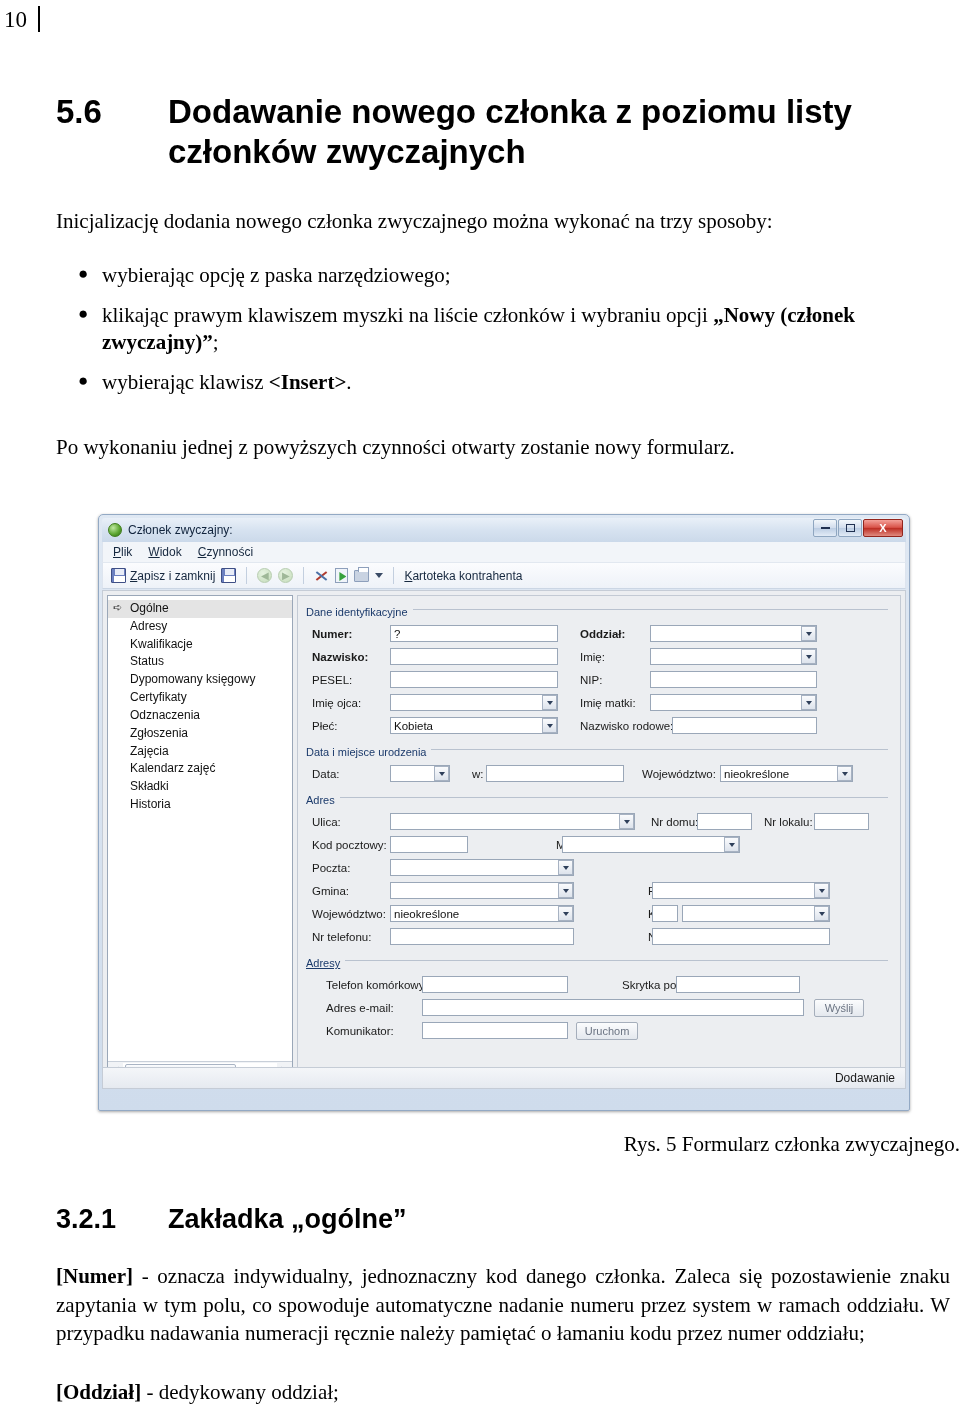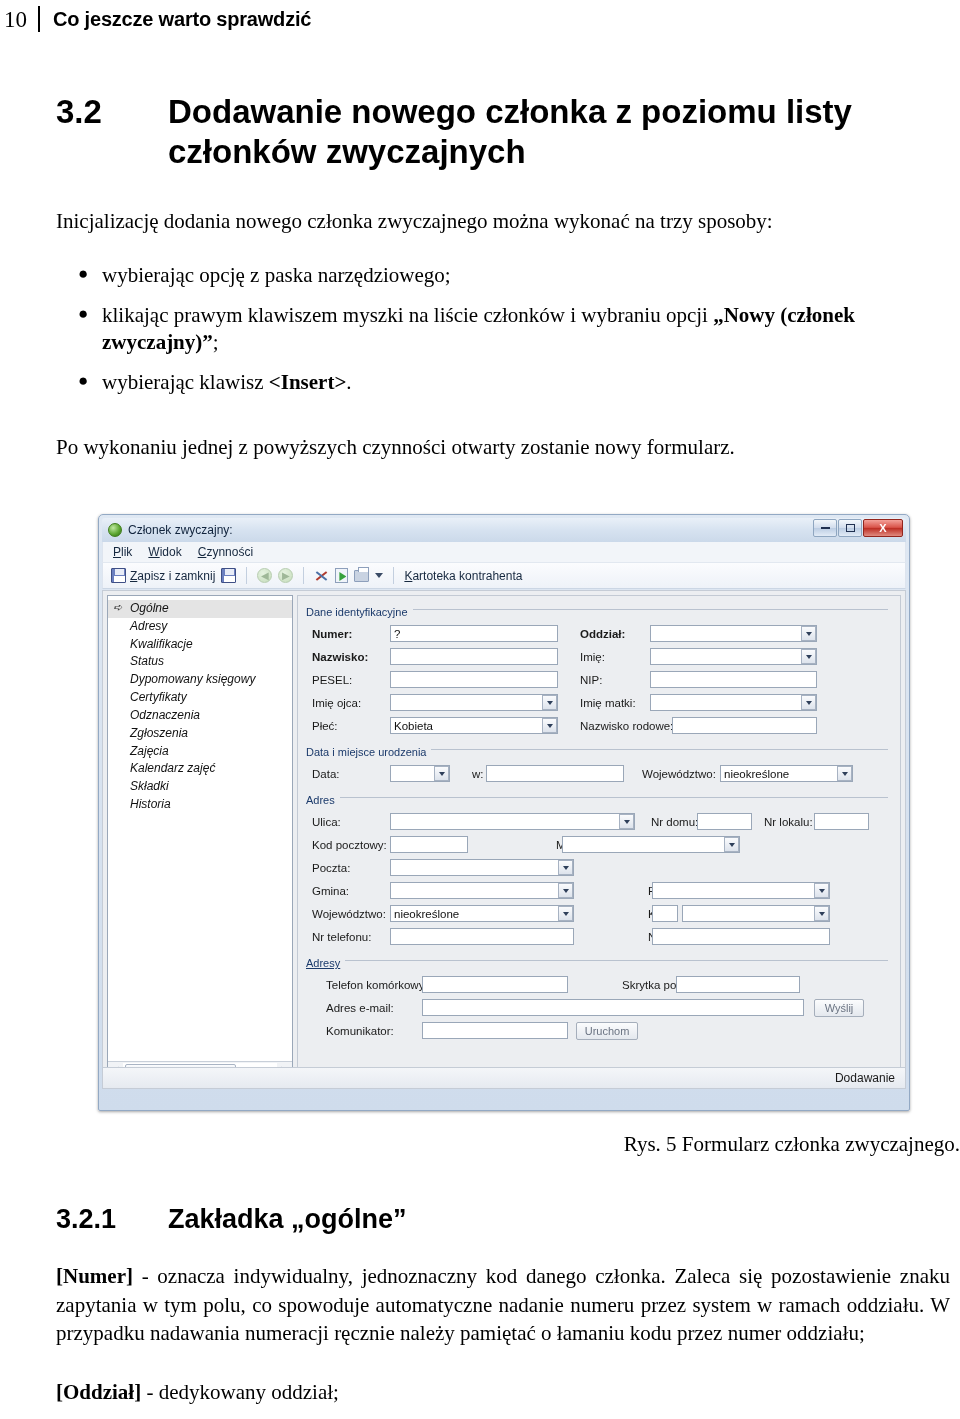--- a/index.html
+++ b/index.html
@@ -200,21 +200,21 @@
   }
   
   .tree-pane {
     width: 186px; flex: 0 0 186px; background: #fff;
     border: 1px solid #9aa7b8; margin: 4px 0 4px 4px;
     display: flex; flex-direction: column;
   }
   .tree-list { flex: 1; padding: 4px 0 0 0; overflow: hidden; }
   .tree-item {
     font-size: 12px; color: #111; padding: 1px 4px 1px 22px;
-    white-space: nowrap; position: relative; line-height: 1.32; font-style: italic;
+    white-space: nowrap; position: relative; line-height: 1.32;
   }
   .tree-item.sel { background: #e4e4e4; }
   .tree-item.sel:before {
     content: "➪"; position: absolute; left: 5px; top: 0px;
     font-size: 11px; color: #444;
   }
   .hscroll {
     height: 16px; border-top: 1px solid #c8cfd9; display: flex; align-items: center;
     background: #f1f3f6;
   }
@@ -302,25 +302,24 @@
   }
   .body-par b { font-weight: bold; }
   .par2 { position: absolute; left: 56px; top: 1380px; width: 894px; font-size: 21px; }
 </style>
 </head>
 <body>
 
 <div class="page-header">
   <div class="pg-num">10</div>
   <div class="rule"></div>
-  <div class="hdr-title">Co jeszcze warto sprawdzić</div>
 </div>
 
 <div class="h2">
-  <span class="num">3.2</span>
+  <span class="num">5.6</span>
   <span class="txt">Dodawanie nowego członka z poziomu listy członków zwyczajnych</span>
 </div>
 
 <div class="intro">Inicjalizację dodania nowego członka zwyczajnego można wykonać na trzy sposoby:</div>
 
 <div class="bullets">
 
   <div class="bullet">
     <span class="dot">●</span>
     <span class="body">

